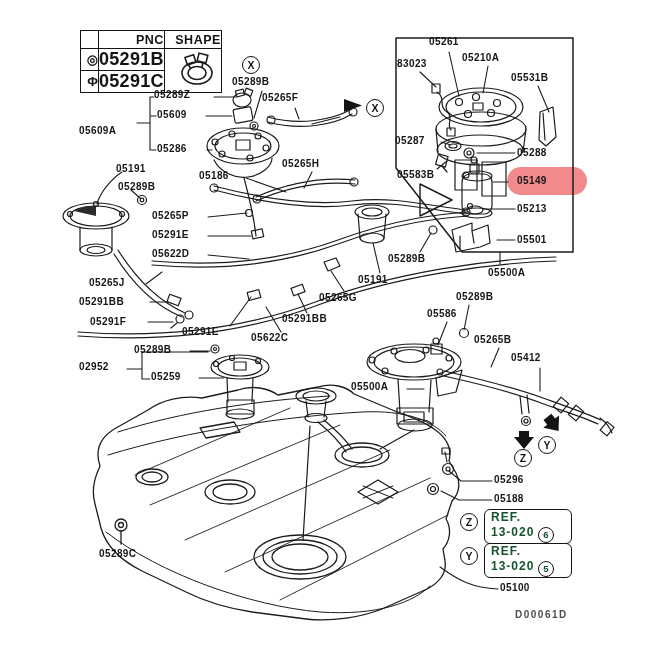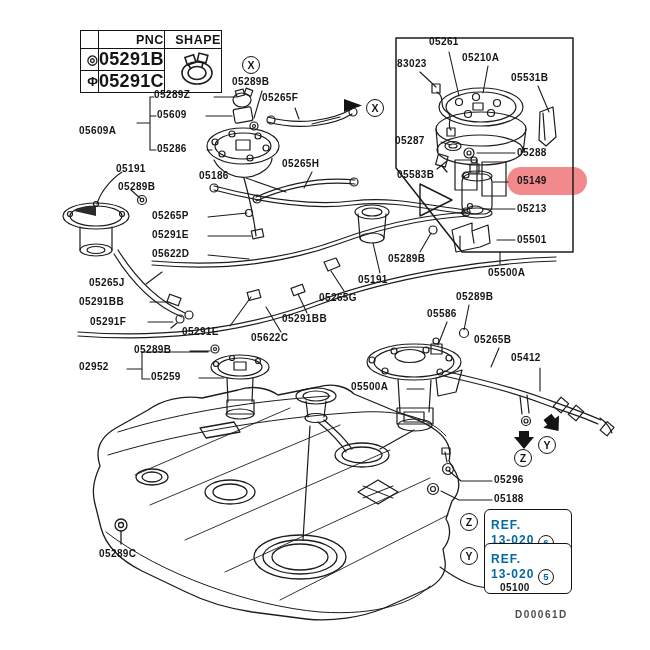--- a/index.html
+++ b/index.html
@@ -22,21 +22,21 @@
   .circ{position:absolute;z-index:3;border:1.6px solid #141414;border-radius:50%;
         display:flex;align-items:center;justify-content:center;font-weight:700;color:#141414;background:#fff;}
   .circ-l{width:16px;height:16px;font-size:10.5px;}
   .circ-num{display:inline-flex;width:14px;height:14px;border:1.4px solid #141414;border-radius:50%;
         align-items:center;justify-content:center;font-size:9.5px;font-weight:700;margin-left:4px;vertical-align:-2px;}
   
   .refbox-x{position:absolute;left:263px;top:47px;z-index:3;border:2px solid #141414;border-radius:8px;
         padding:3px 8px 3px 9px;font-weight:700;font-size:13.5px;letter-spacing:1px;color:#141414;background:#fff;
         display:flex;align-items:center;}
   .refbox-s{position:absolute;z-index:3;border:1.8px solid #141414;border-radius:6px;width:74px;
-        padding:8px 6px;font-weight:700;font-size:12px;letter-spacing:1px;color:#0369a1;background:#fff;line-height:1.25;}
+        padding:0 6px;font-weight:700;font-size:12px;letter-spacing:1px;color:#14532d;background:#fff;line-height:1.25;}
 </style>
 </head>
 <body>
 
 <div id="stage">
 
   <div class="hl-pill" style="left:507px;top:167px;width:80px;height:28px"></div>
 
   <svg id="art" width="650" height="650" viewBox="0 0 650 650" fill="none" stroke="#1c1c1c" stroke-width="1.2" stroke-linecap="round" stroke-linejoin="round">
 

